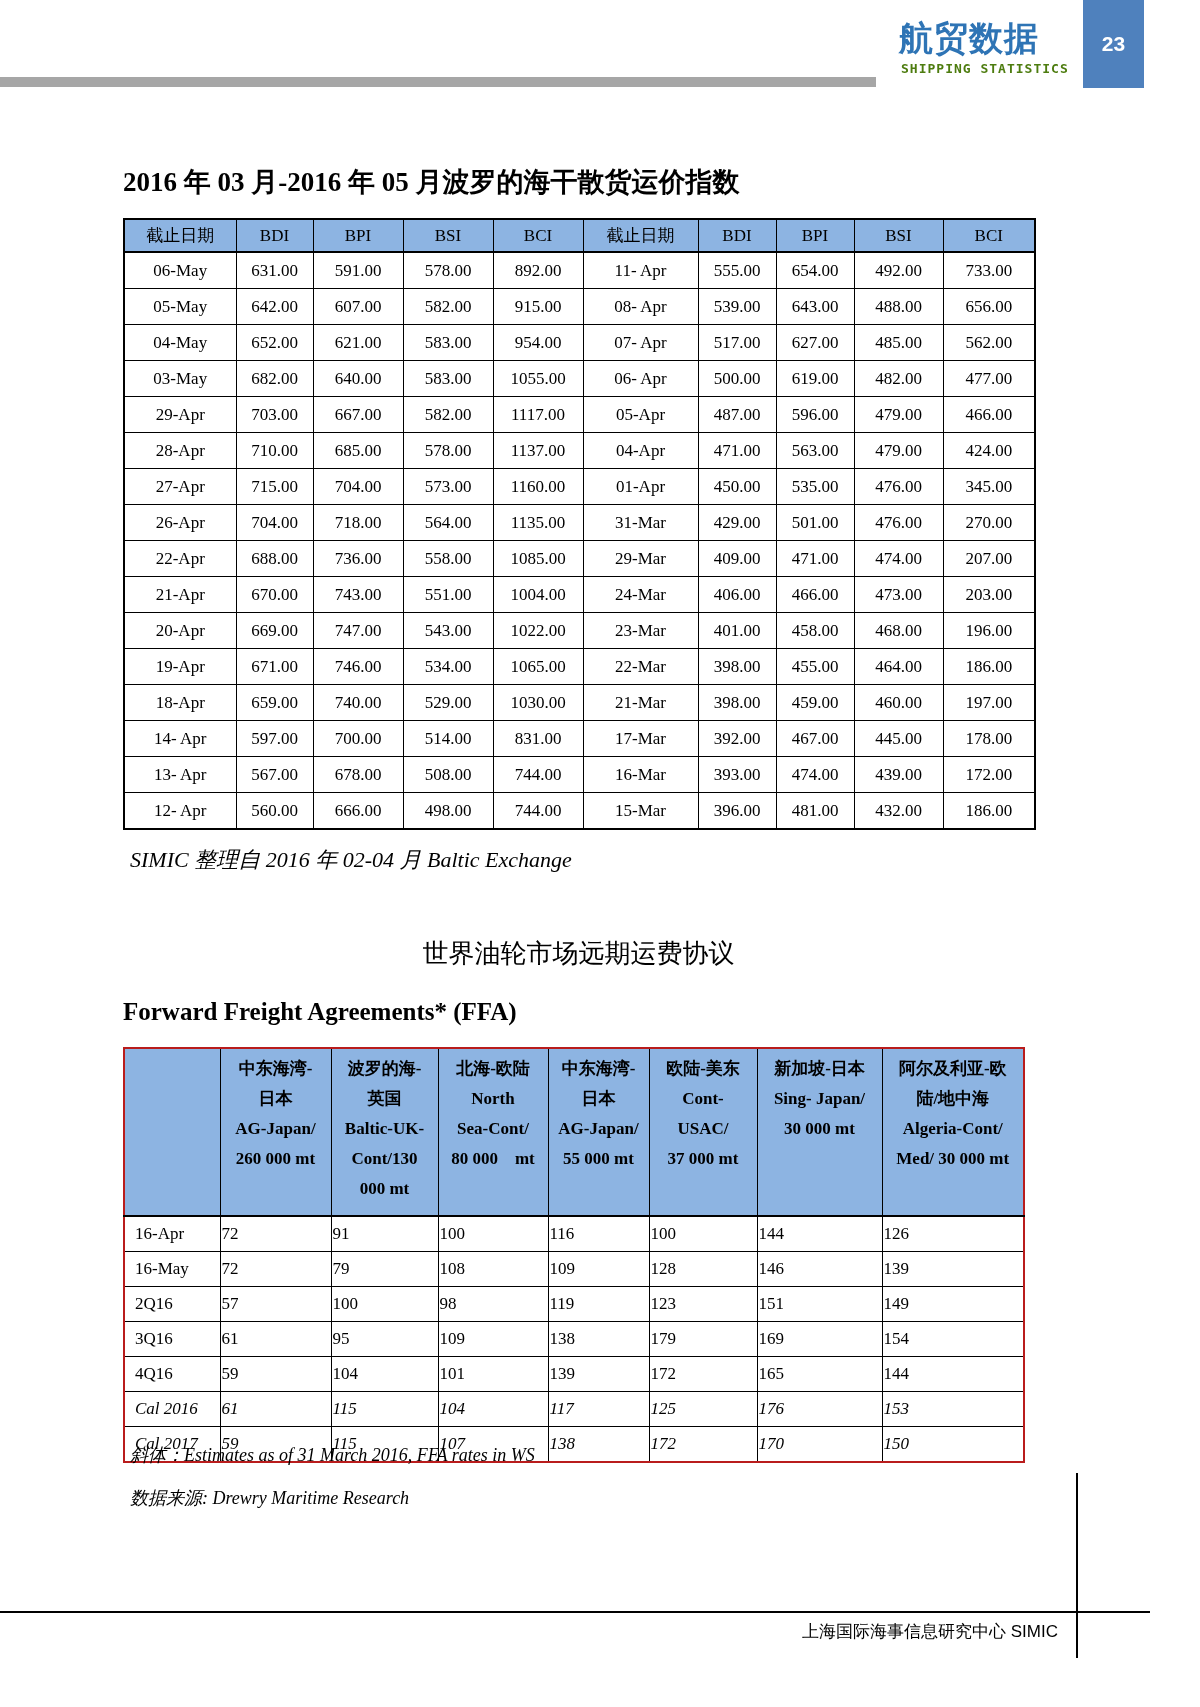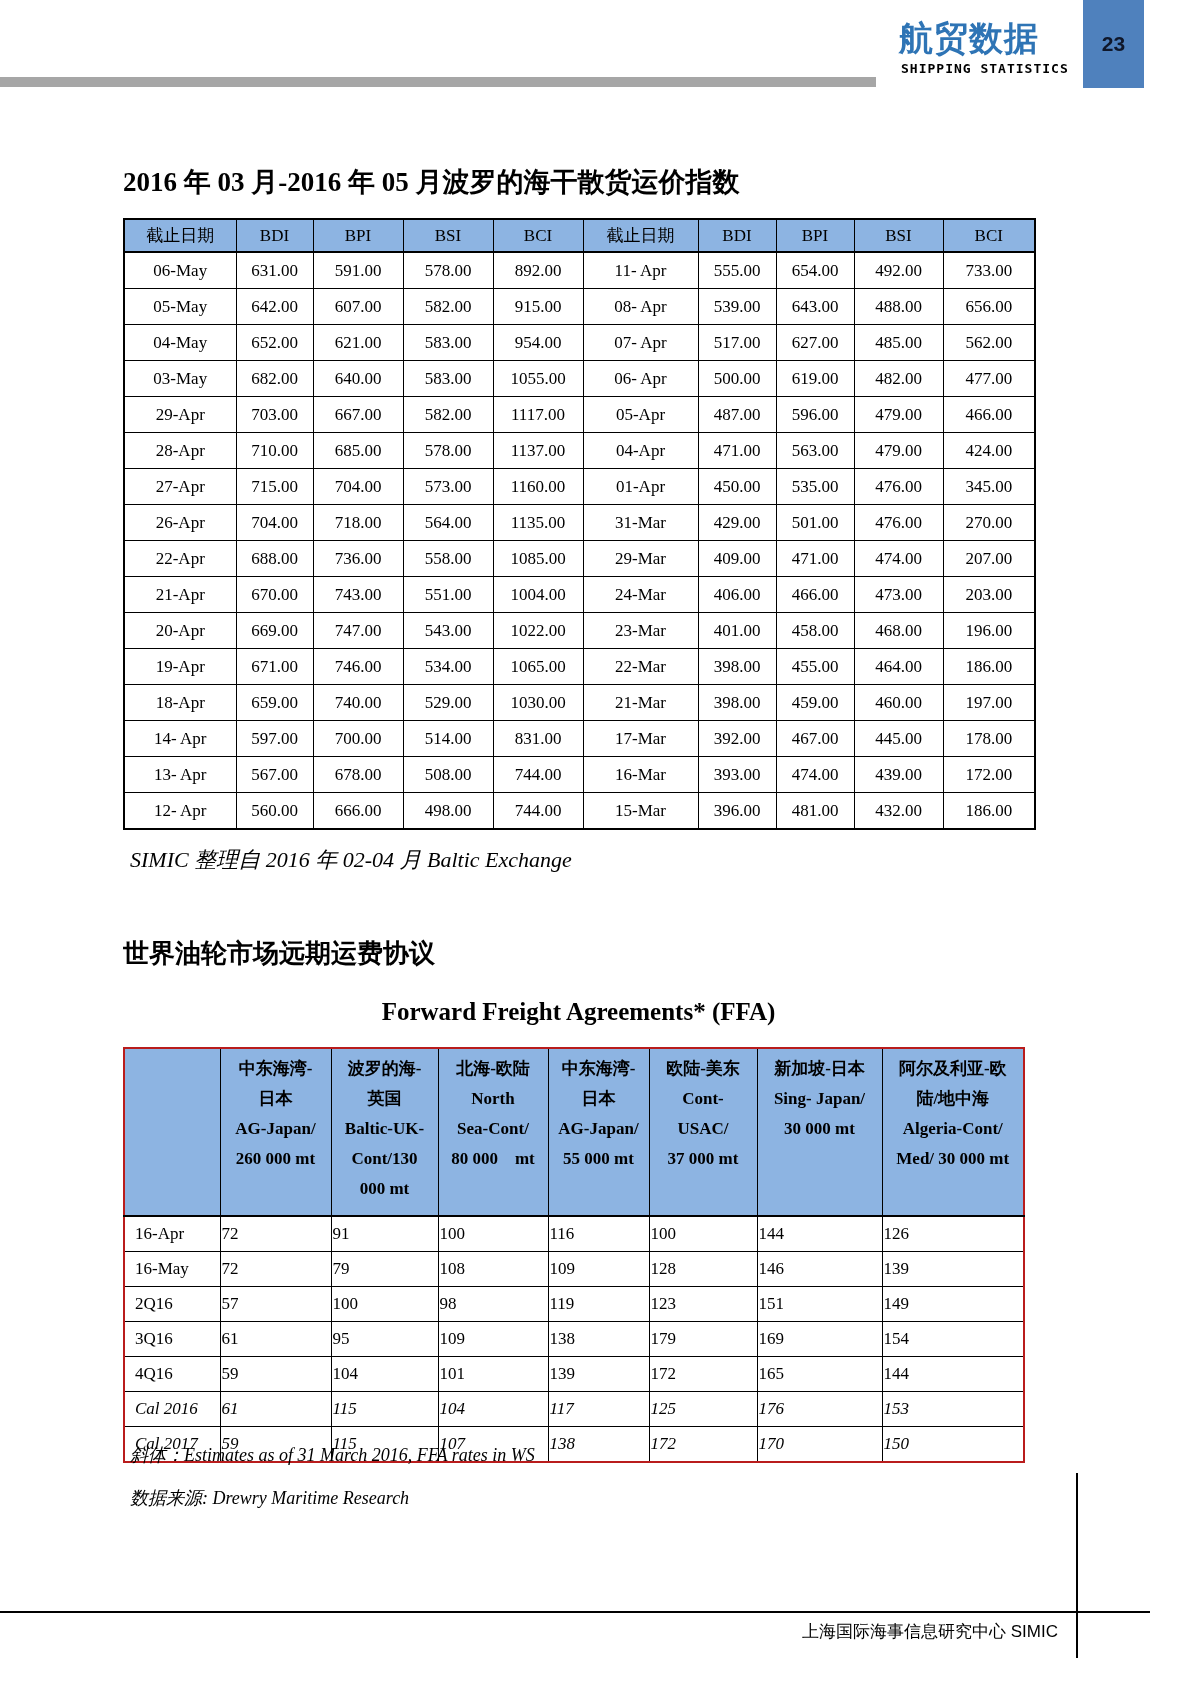--- a/index.html
+++ b/index.html
@@ -21,28 +21,28 @@
   .gray-bar{position:absolute;left:0;top:77px;width:876px;height:10px;background:var(--divider-gray);}
   .header-cn{
     position:absolute;left:899px;top:16px;width:160px;
     font-family:"Liberation Sans","DejaVu Sans",sans-serif;
     font-size:34px;font-weight:bold;color:var(--accent-blue);
     letter-spacing:1px;white-space:nowrap;
   }
   .header-en{
     position:absolute;left:901px;top:61px;
     font-family:"DejaVu Sans Mono","Liberation Mono",monospace;
-    font-size:13px;font-weight:bold;color:#000000;letter-spacing:1px;white-space:nowrap;
+    font-size:13px;font-weight:bold;color:#4d7c0f;letter-spacing:1px;white-space:nowrap;
   }
   .page-num-box{
     position:absolute;left:1083px;top:0;width:61px;height:88px;
     background:var(--badge-blue);
     display:flex;align-items:center;justify-content:center;
     font-family:"Liberation Sans","DejaVu Sans",sans-serif;
-    font-size:21px;font-weight:bold;color:#0f172a;
+    font-size:21px;font-weight:bold;color:#ffffff;
   }
   
   .title1{
     position:absolute;left:123px;top:164px;width:911px;
     text-align:left;font-size:27px;font-weight:bold;white-space:nowrap;
   }
   #table1{
     position:absolute;left:123px;top:218px;width:911px;
     border-collapse:collapse;table-layout:fixed;
     border:2px solid #000;
@@ -55,25 +55,25 @@
     background:var(--table-header-bg);
     height:29px;border-bottom:2px solid #000;
   }
   .source-note{
     position:absolute;left:130px;top:845px;
     font-size:22px;font-style:italic;white-space:nowrap;
   }
   
   .title2{
     position:absolute;left:123px;top:936px;width:911px;
-    font-size:26px;font-weight:bold;white-space:nowrap;
+    text-align:center;font-size:26px;font-weight:normal;white-space:nowrap;
   }
   .title3{
     position:absolute;left:123px;top:998px;width:911px;
-    text-align:center;font-size:25px;font-weight:bold;white-space:nowrap;
+    text-align:left;font-size:25px;font-weight:bold;white-space:nowrap;
   }
   #table2{
     position:absolute;left:123px;top:1047px;width:900px;
     border-collapse:collapse;table-layout:fixed;
     border:2px solid #b91c1c;
   }
   #table2 td{
     border:1px solid #000;font-size:17px;height:32px;overflow:hidden;white-space:nowrap;
   }
   #table2 tr.head2 td{

